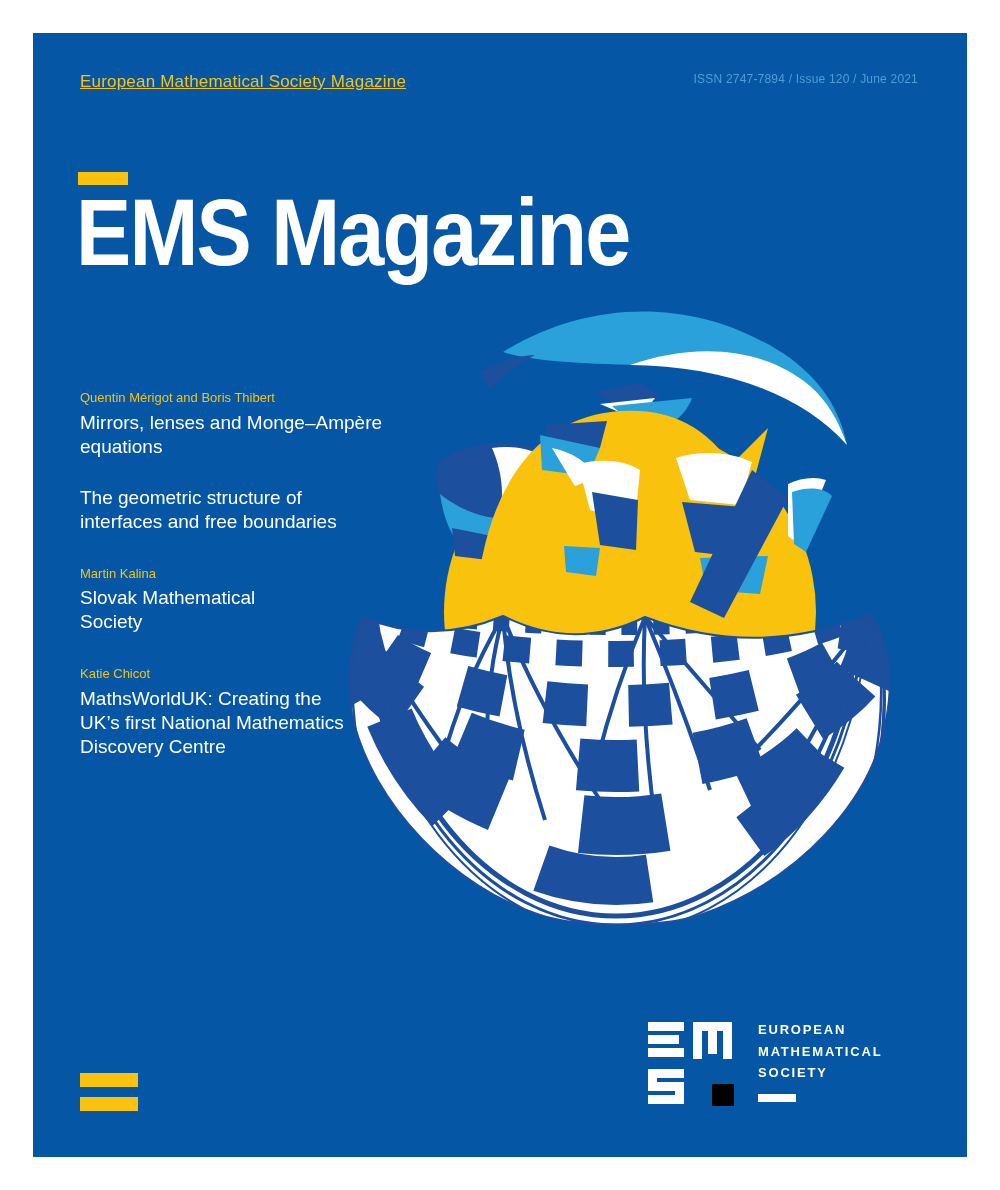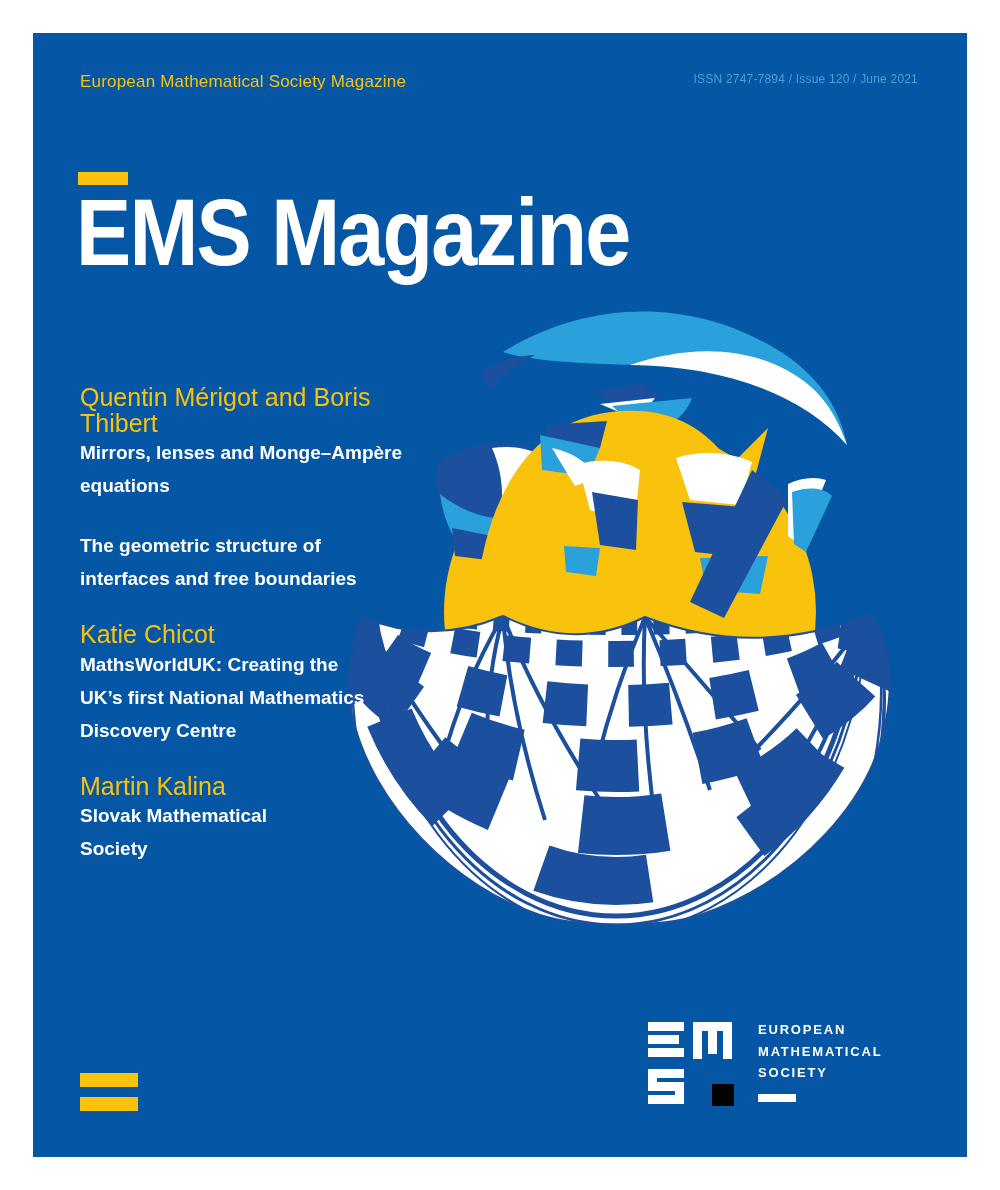--- a/index.html
+++ b/index.html
@@ -5,29 +5,29 @@
   :root{
     --c-bg:#0557A5; --c-white:#FFFFFF; --c-yellow:#F9C20D; --c-lightblue:#2AA1DA;
     --c-medblue:#1C4F9D; --c-headerblue:#4F9CD6; --c-black:#000000;
   }
   html,body{margin:0;padding:0;background:#e8e8e8;}
   .page{position:relative;width:1000px;height:1190px;background:var(--c-white);
         font-family:"Liberation Sans",sans-serif;overflow:hidden;margin:0 auto;}
   .cover{position:absolute;left:33px;top:33px;width:934px;height:1124px;background:var(--c-bg);}
   .art{position:absolute;left:0;top:0;width:1000px;height:1190px;z-index:1;pointer-events:none;}
   .txt{position:absolute;z-index:2;}
-  .hdr-left{left:80px;top:72px;font-size:17px;color:var(--c-yellow);letter-spacing:.2px;}
+  .hdr-left{left:80px;top:72px;font-size:17px;color:var(--c-yellow);letter-spacing:.2px;text-decoration:underline;}
   .hdr-right{right:82px;top:72px;font-size:12px;color:var(--c-headerblue);letter-spacing:.2px;}
   .mast-dash{left:78px;top:172px;width:50px;height:13px;background:var(--c-yellow);}
   .mast-title{left:76px;top:186px;font-size:94px;line-height:94px;font-weight:bold;color:var(--c-white);
               letter-spacing:-2px;transform:scaleX(.88);transform-origin:left top;white-space:nowrap;}
   .articles{left:80px;top:385px;width:340px;}
   .article{margin-bottom:27px;}
-  .article-author{font-size:25px;line-height:25.5px;color:var(--c-yellow);}
-  .article-title{font-size:19px;line-height:33px;font-weight:bold;color:var(--c-white);white-space:pre-line;}
+  .article-author{font-size:13px;line-height:25.5px;color:var(--c-yellow);}
+  .article-title{font-size:19px;line-height:24px;font-weight:normal;color:var(--c-white);white-space:pre-line;}
   .equals-bar{left:80px;width:58px;height:14px;background:var(--c-yellow);}
   .eq1{top:1073px;} .eq2{top:1097px;}
   .logo{left:648px;top:1022px;width:280px;height:92px;}
   .logo-glyphs{position:absolute;left:0;top:0;}
   .logo-text{position:absolute;left:110px;top:0;color:var(--c-white);font-weight:bold;
              font-size:13px;letter-spacing:1.8px;}
   .logo-text div{height:21.5px;}
   .logo-underbar{position:absolute;left:110px;top:72px;width:38px;height:8px;background:var(--c-white);}
 </style>
 </head>
@@ -145,29 +145,29 @@
     <div class="article">
       <div class="article-author">Quentin Mérigot and Boris Thibert</div>
       <div class="article-title">Mirrors, lenses and Monge–Ampère
 equations</div>
     </div>
     <div class="article">
       <div class="article-title">The geometric structure of
 interfaces and free boundaries</div>
     </div>
     <div class="article">
+      <div class="article-author">Martin Kalina</div>
+      <div class="article-title">Slovak Mathematical
+Society</div>
+    </div>
+    <div class="article">
       <div class="article-author">Katie Chicot</div>
       <div class="article-title">MathsWorldUK: Creating the
 UK’s first National Mathematics
 Discovery Centre</div>
-    </div>
-    <div class="article">
-      <div class="article-author">Martin Kalina</div>
-      <div class="article-title">Slovak Mathematical
-Society</div>
     </div>
   </div>
 
   <div class="txt equals-bar eq1"></div>
   <div class="txt equals-bar eq2"></div>
 
   <div class="txt logo">
     <svg class="logo-glyphs" width="90" height="92" viewBox="0 0 90 92" aria-hidden="true">
       <g fill="var(--c-white)">
 

